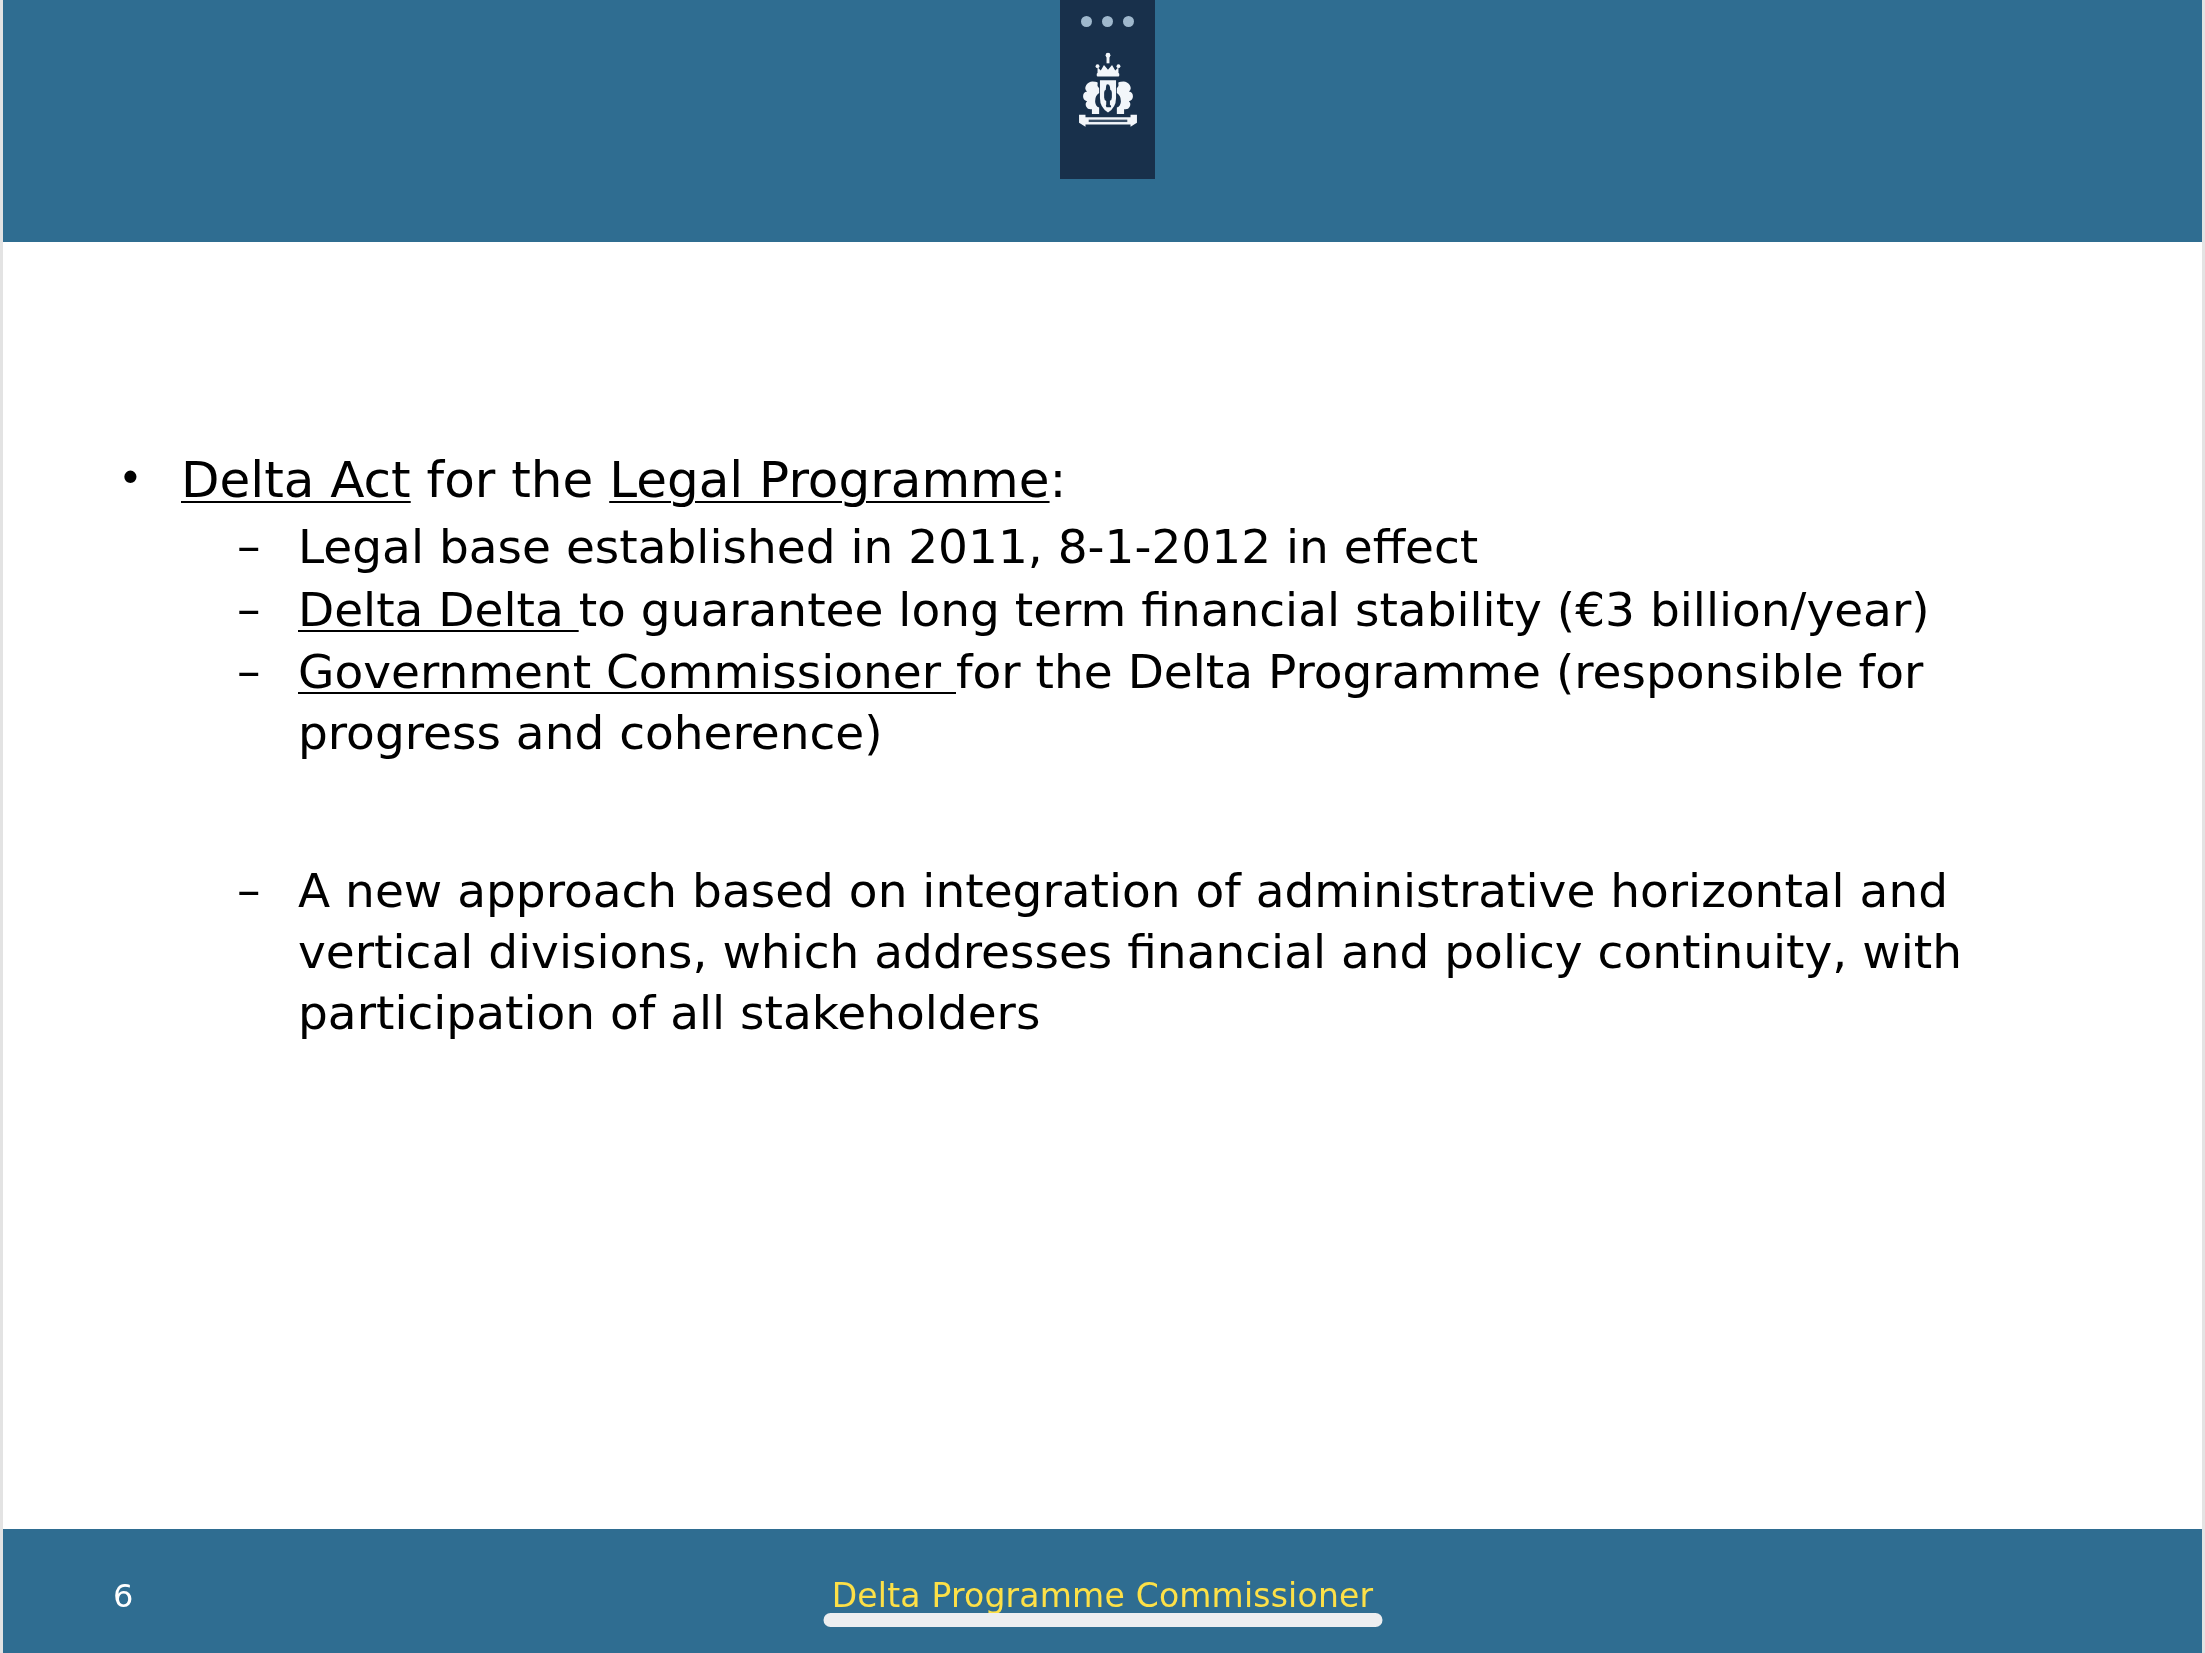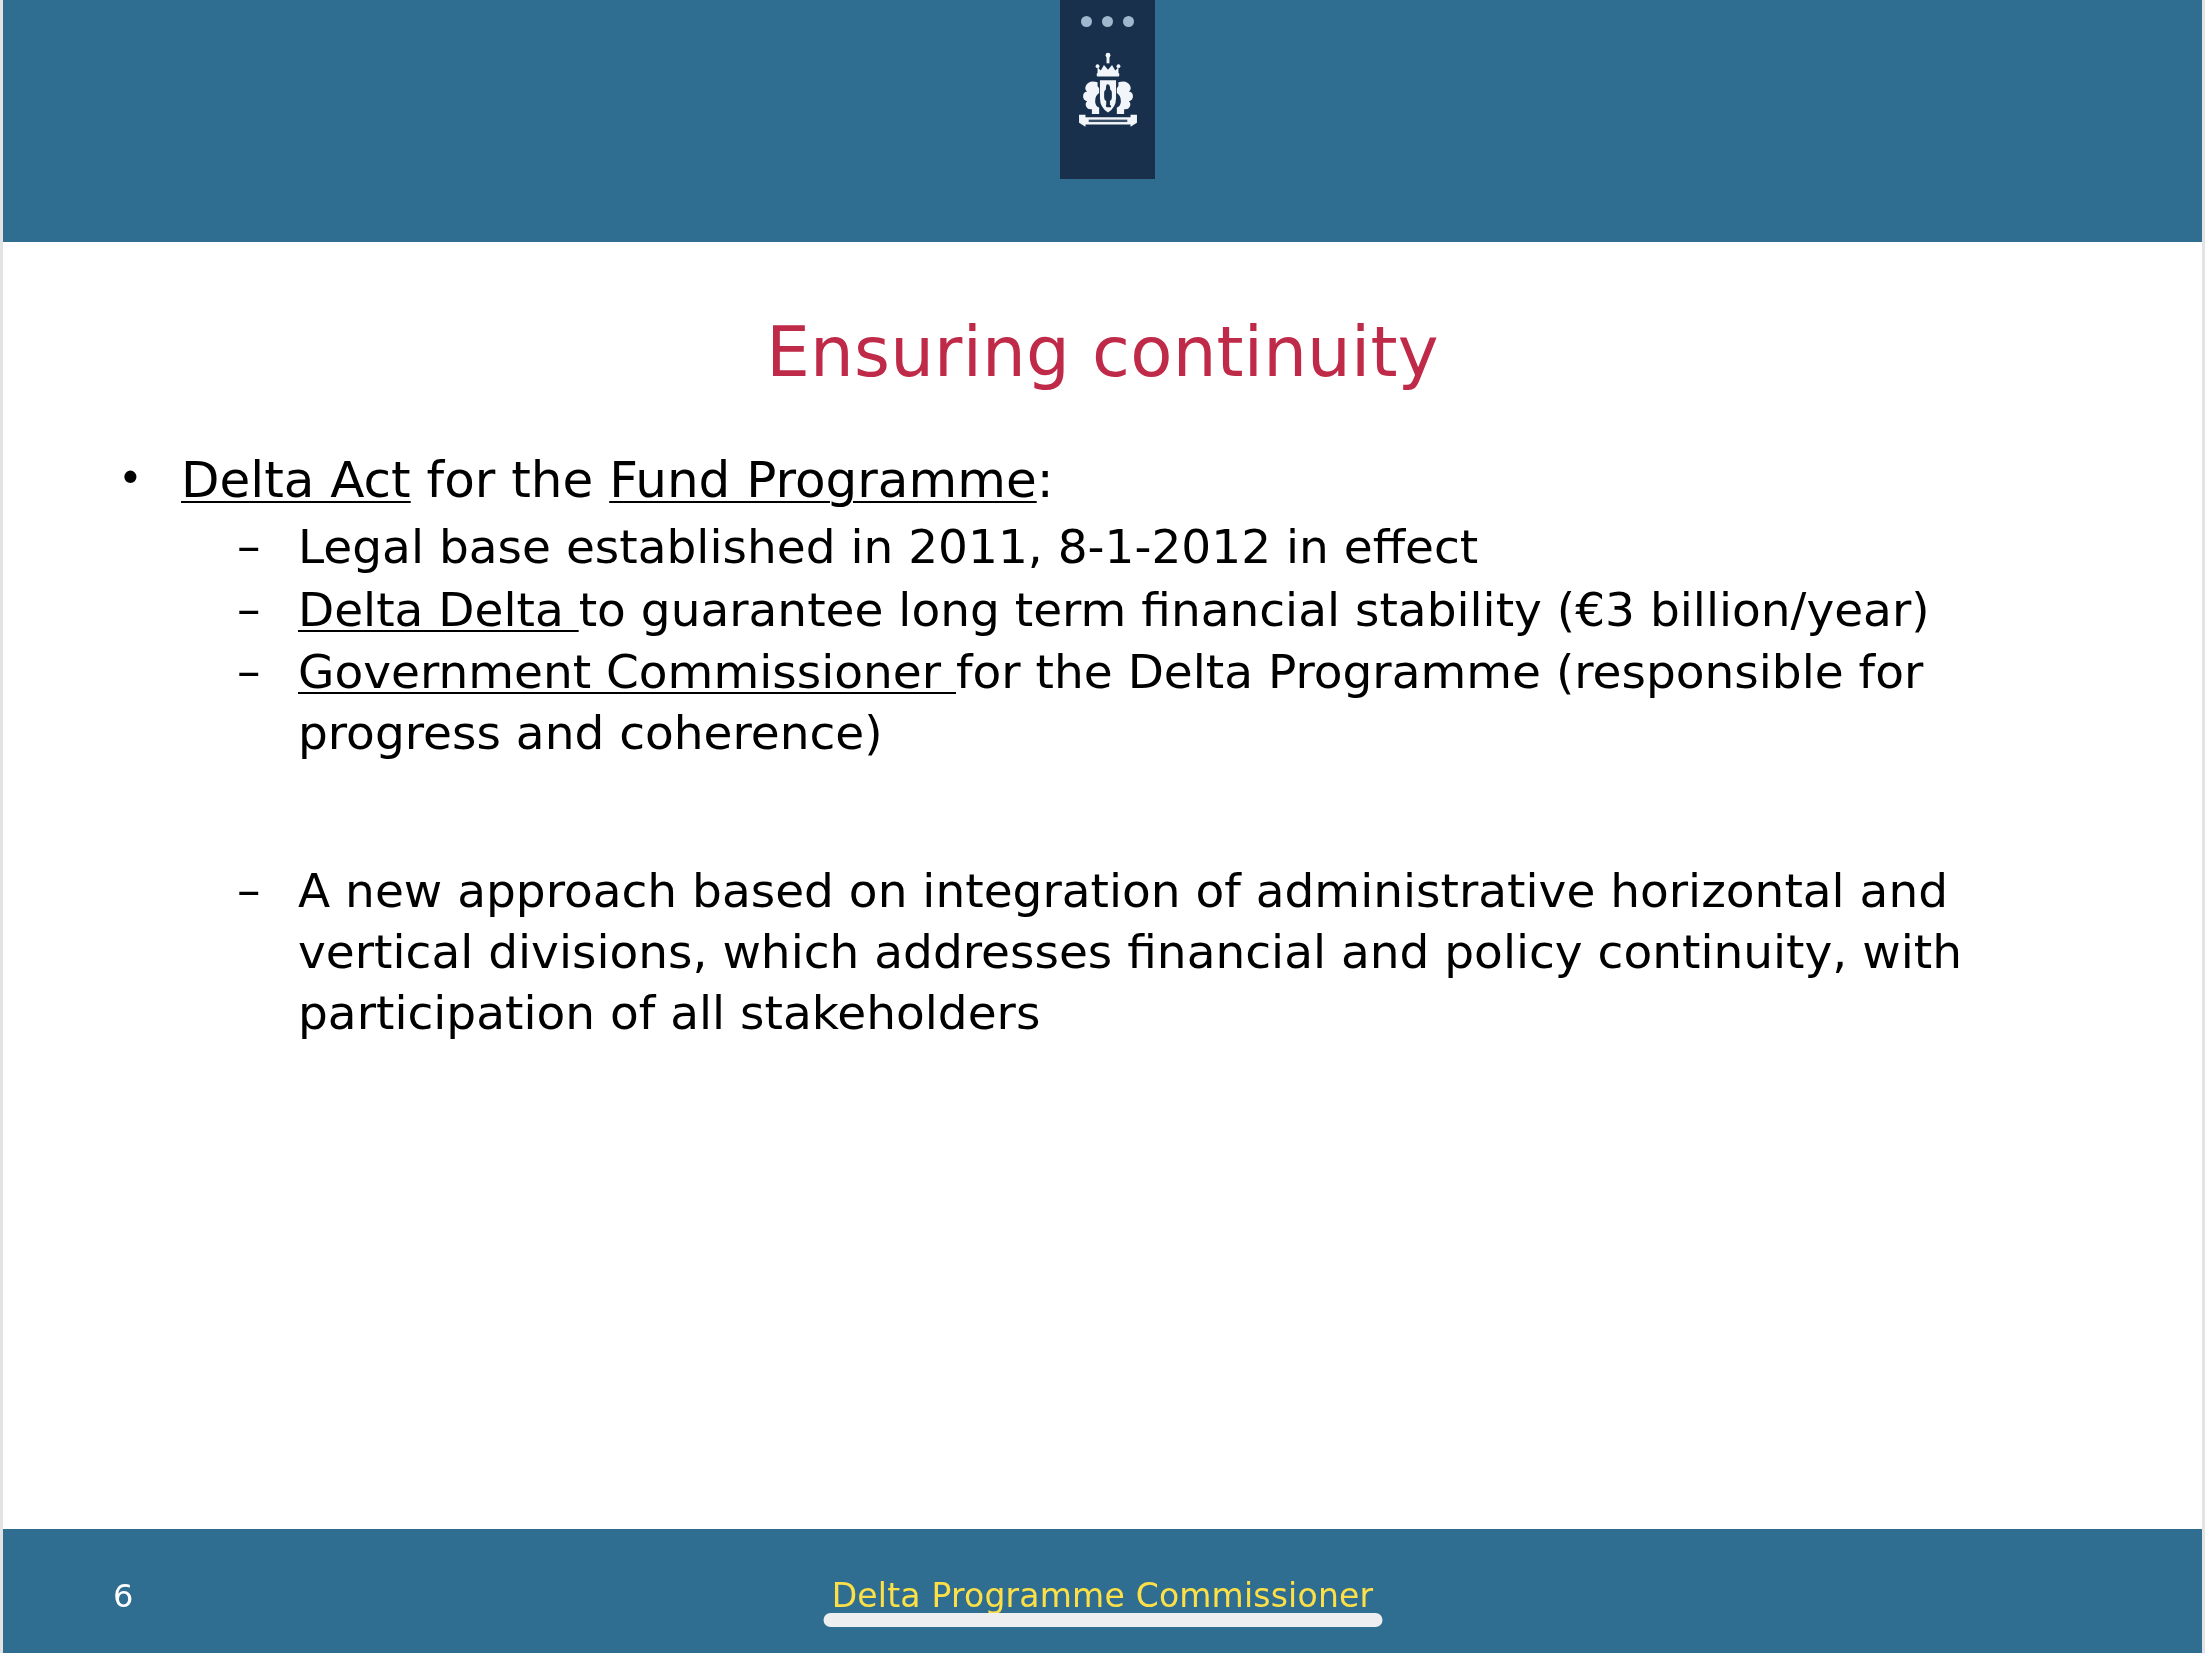--- a/index.html
+++ b/index.html
@@ -208,28 +208,27 @@
           <path d="M10 79 L18 79 L18 94 L10 89 Z"></path>
           <path d="M82 79 L74 79 L74 94 L82 89 Z"></path>
         </g>
         <g fill="#18304b" opacity="0.85">
           <rect x="22" y="85" width="48" height="3"></rect>
         </g>
       </svg>
     </div>
   </div>
 
-  <div class="slide-title">Ensuring continuity</div>
 
   <div class="body-area">
 
     <div class="lvl1">
       <span class="marker">•</span>
       <span class="txt">
-        <u class="u-seg">Delta Act</u><span> for the </span><u class="u-seg">Fund Programme</u><span>:</span>
+        <u class="u-seg">Delta Act</u><span> for the </span><u class="u-seg">Legal Programme</u><span>:</span>
       </span>
     </div>
 
     <div class="lvl2">
       <span class="marker">–</span>
       <span class="txt">
         <span>Legal base established in 2011, 8-1-2012 in effect</span>
       </span>
     </div>
 

